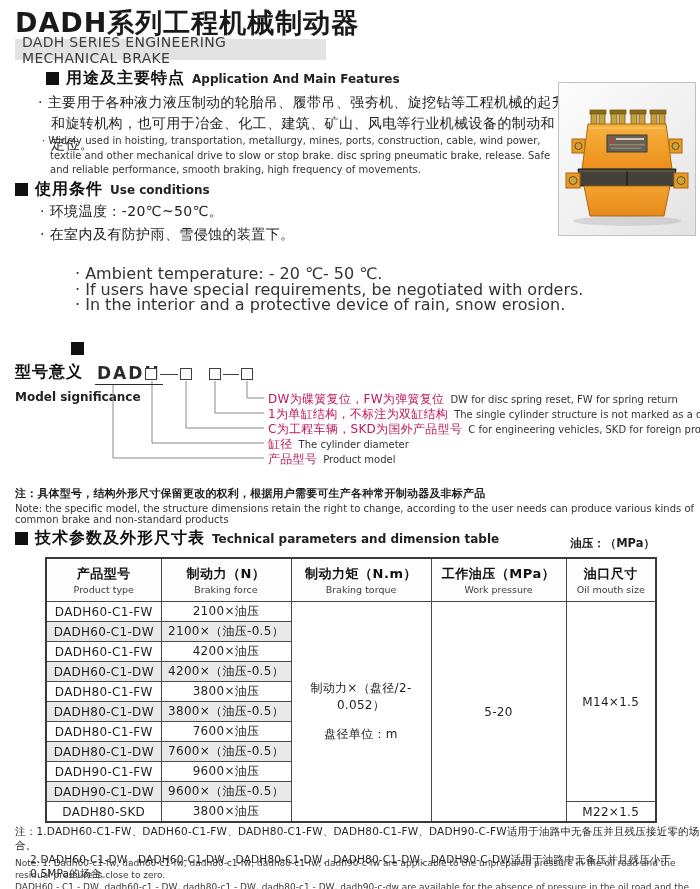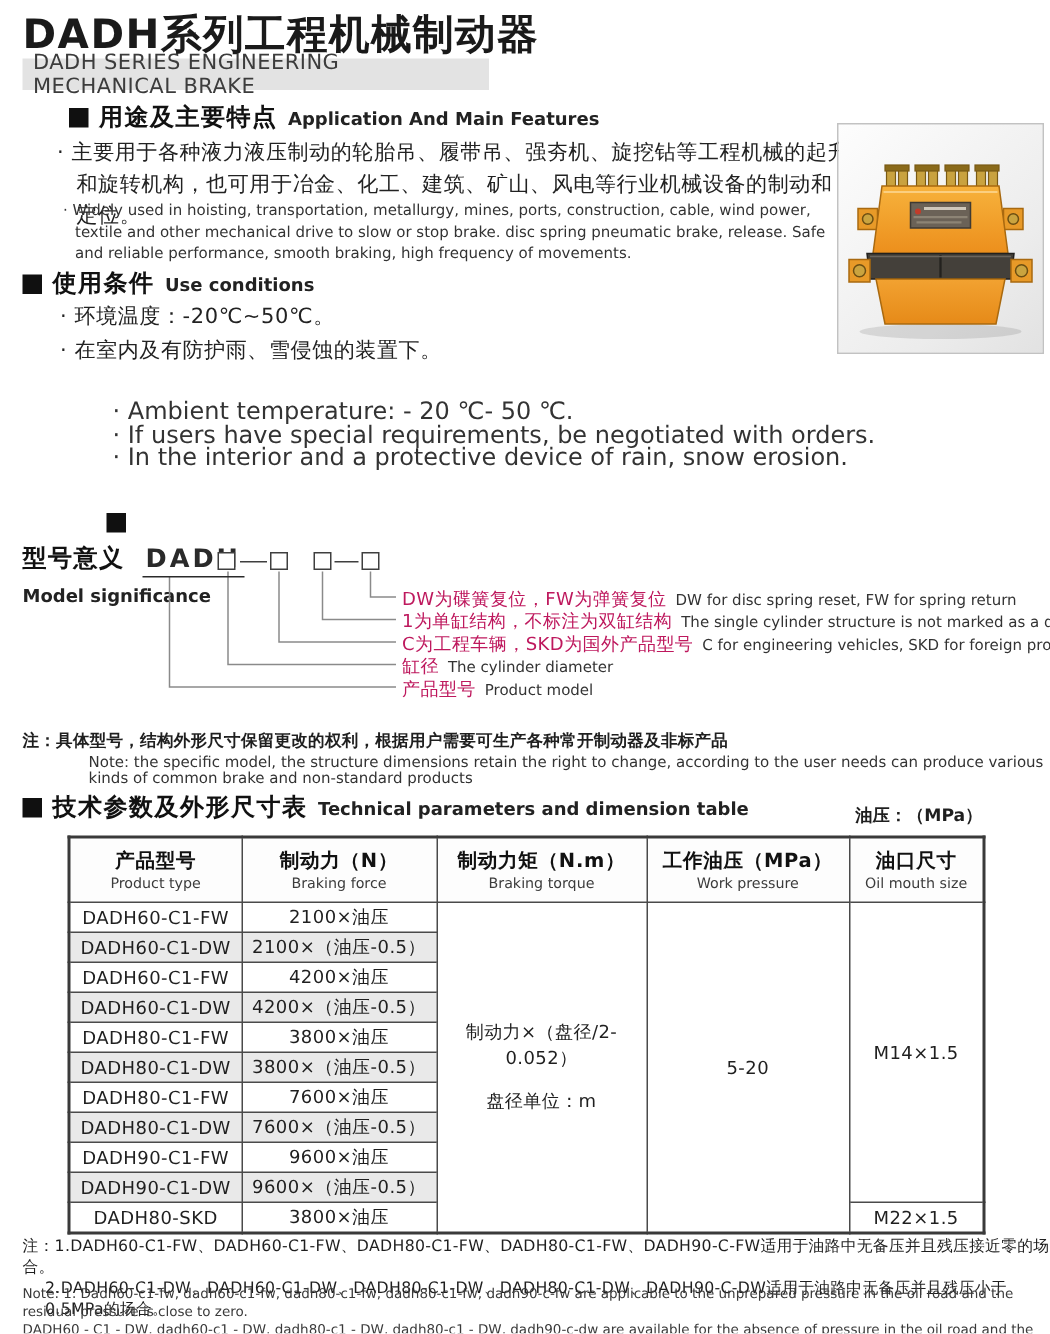--- a/index.html
+++ b/index.html
@@ -31,21 +31,21 @@
   .diagram{position:absolute;left:0;top:355px;width:700px;height:118px;}
   .dadh-code{position:absolute;left:95px;top:8px;font-size:17px;font-weight:700;letter-spacing:2px;
     color:#2a2a2a;border-bottom:1.5px solid #2a2a2a;padding:0 2px 1px 2px;}
   .mbox{position:absolute;top:13px;width:12px;height:12px;border:1.5px solid #3f3f3f;background:#fff;box-sizing:border-box;}
   .mdash{position:absolute;top:19px;border-top:1.5px solid #3f3f3f;}
   .diagram svg{position:absolute;left:0;top:0;}
   .dlabel{position:absolute;left:268px;white-space:nowrap;line-height:14px;}
   .dlabel .lz{font-size:12px;color:#be185d;letter-spacing:.3px;}
   .dlabel .le{font-size:10px;color:#333;margin-left:6px;}
   .model-note-zh{position:absolute;left:15px;top:486px;font-size:11px;color:#1f1f1f;letter-spacing:.2px;font-weight:600;}
-  .model-note-en{position:absolute;left:15px;top:503px;font-size:10px;color:#333;margin-left:44px;}
+  .model-note-en{position:absolute;left:15px;top:503px;font-size:10px;color:#333;}
   
   .unit-note{position:absolute;right:45px;top:536px;font-size:11.5px;color:#1f1f1f;font-weight:600;}
   table.tech{position:absolute;left:45px;top:557px;border-collapse:collapse;table-layout:fixed;
     border:2px solid #3a3a3a;}
   table.tech td,table.tech th{border:1px solid #4a4a4a;text-align:center;vertical-align:middle;
     padding:0;overflow:hidden;}
   table.tech thead th{height:42px;background:#fdfdfd;font-weight:400;}
   .h-zh{font-size:13px;font-weight:700;color:#111;letter-spacing:.5px;}
   .h-en{font-size:9.5px;color:#3c3c3c;margin-top:1px;}
   table.tech tbody td{height:19px;font-size:12px;color:#1f1f1f;letter-spacing:.3px;}

